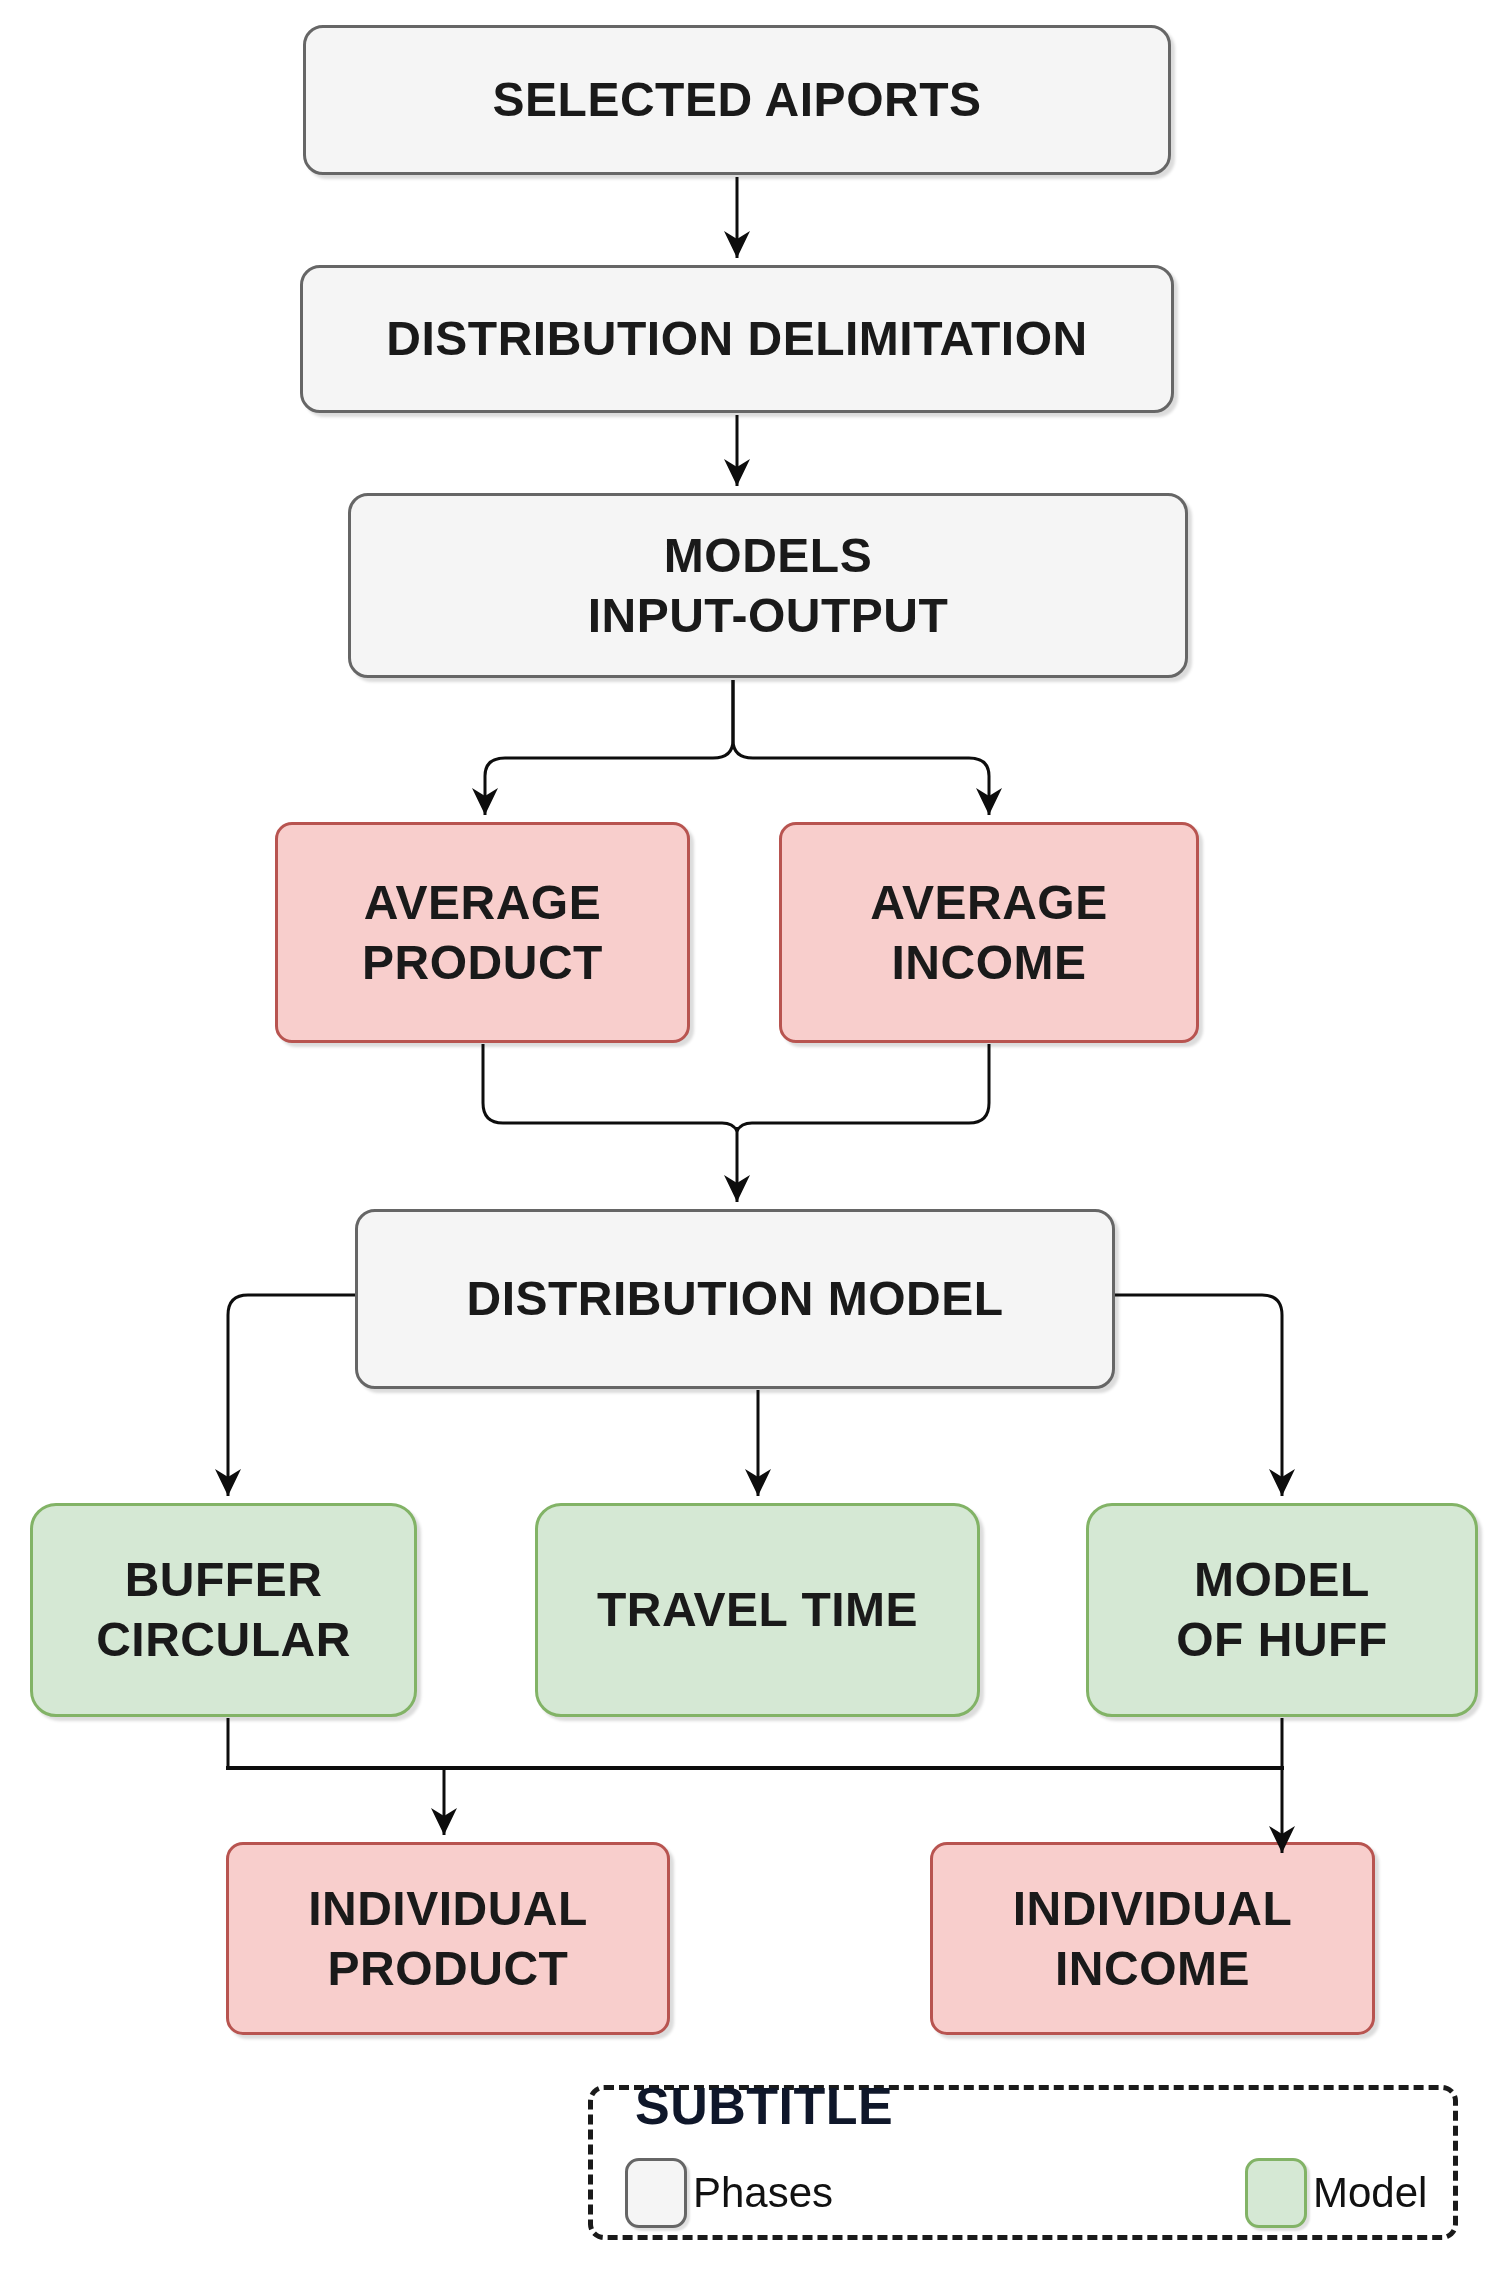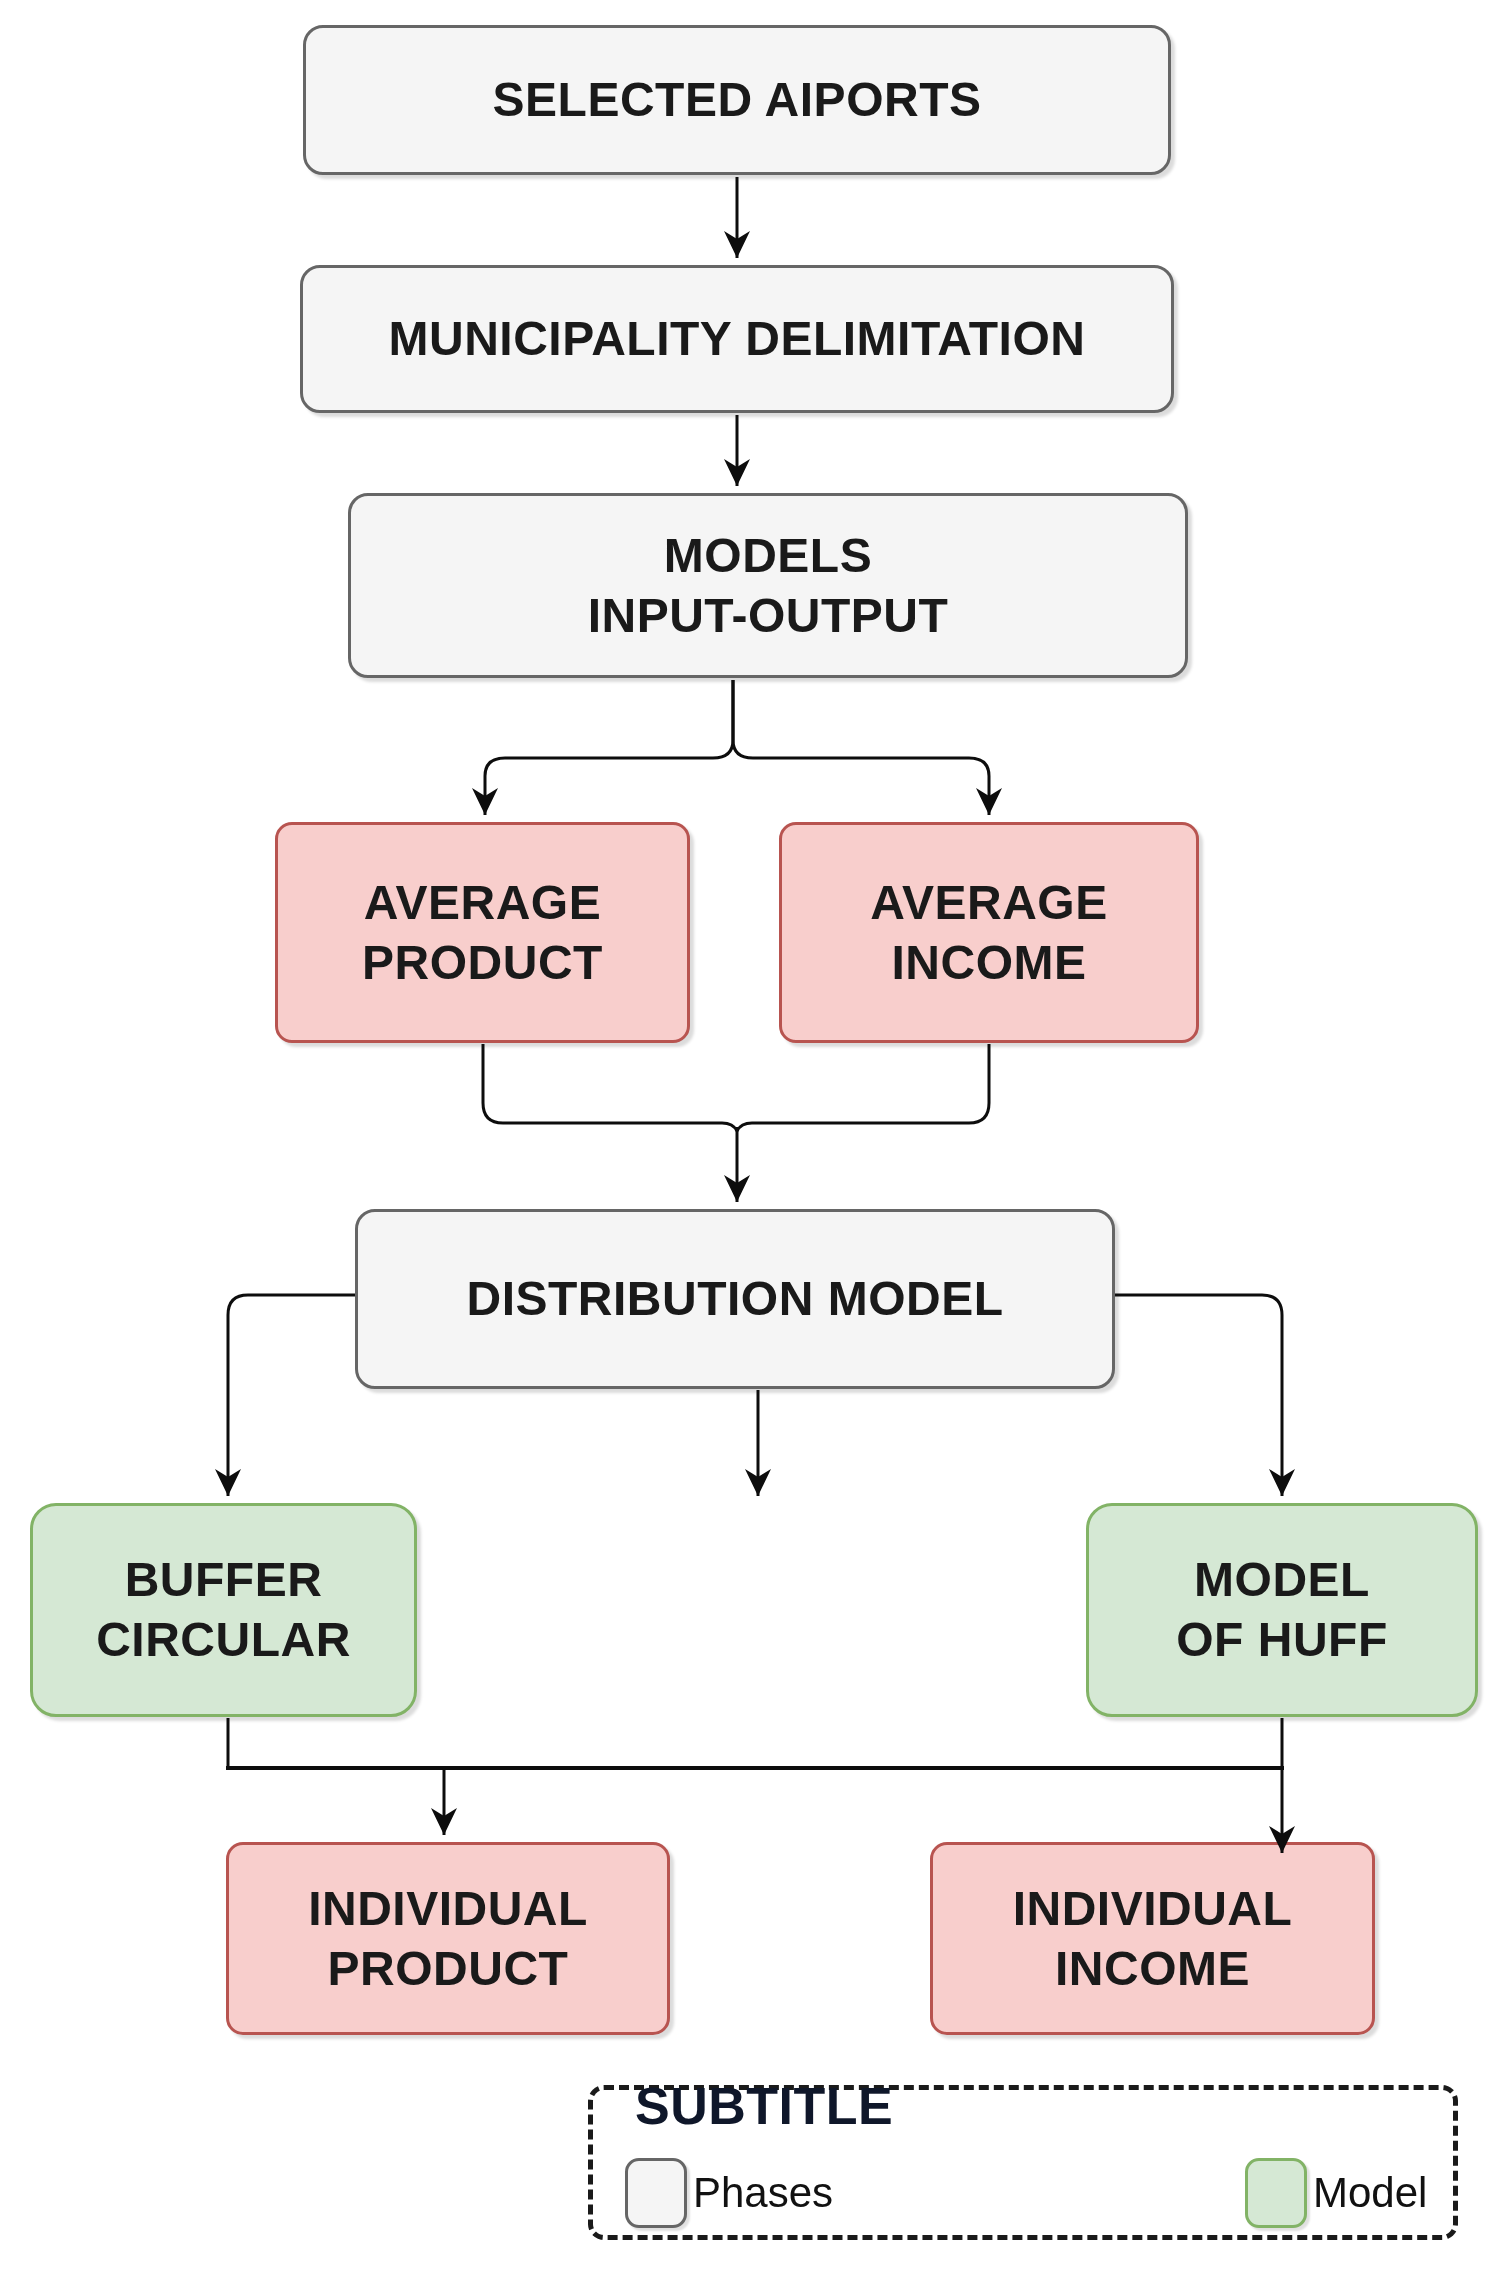--- a/index.html
+++ b/index.html
@@ -119,21 +119,21 @@
       <path d="M 444 1768 L 444 1835" marker-end="url(#arrowhead)"></path>
       <path d="M 1282 1768 L 1282 1853" marker-end="url(#arrowhead)"></path>
     </g>
   </svg>
 
   <div class="node phase" style="left:303px;top:25px;width:868px;height:150px">
     <span class="node-label">SELECTED AIPORTS</span>
   </div>
 
   <div class="node phase" style="left:300px;top:265px;width:874px;height:148px">
-    <span class="node-label">MUNICIPALITY DELIMITATION</span>
+    <span class="node-label">DISTRIBUTION DELIMITATION</span>
   </div>
 
   <div class="node phase" style="left:348px;top:493px;width:840px;height:185px">
     <span class="node-label">MODELS
 INPUT-OUTPUT</span>
   </div>
 
   <div class="node variable" style="left:275px;top:822px;width:415px;height:221px">
     <span class="node-label">AVERAGE
 PRODUCT</span>
@@ -146,20 +146,23 @@
 
   <div class="node model" style="left:30px;top:1503px;width:387px;height:214px">
     <span class="node-label">BUFFER
 CIRCULAR</span>
   </div>
 
   <div class="node phase" style="left:355px;top:1209px;width:760px;height:180px">
     <span class="node-label">DISTRIBUTION MODEL</span>
   </div>
 
+  <div class="node model" style="left:535px;top:1503px;width:445px;height:214px">
+    <span class="node-label">TRAVEL TIME</span>
+  </div>
 
   <div class="node model" style="left:1086px;top:1503px;width:392px;height:214px">
     <span class="node-label">MODEL
 OF HUFF</span>
   </div>
 
   <div class="node variable" style="left:226px;top:1842px;width:444px;height:193px">
     <span class="node-label">INDIVIDUAL
 PRODUCT</span>
   </div>

